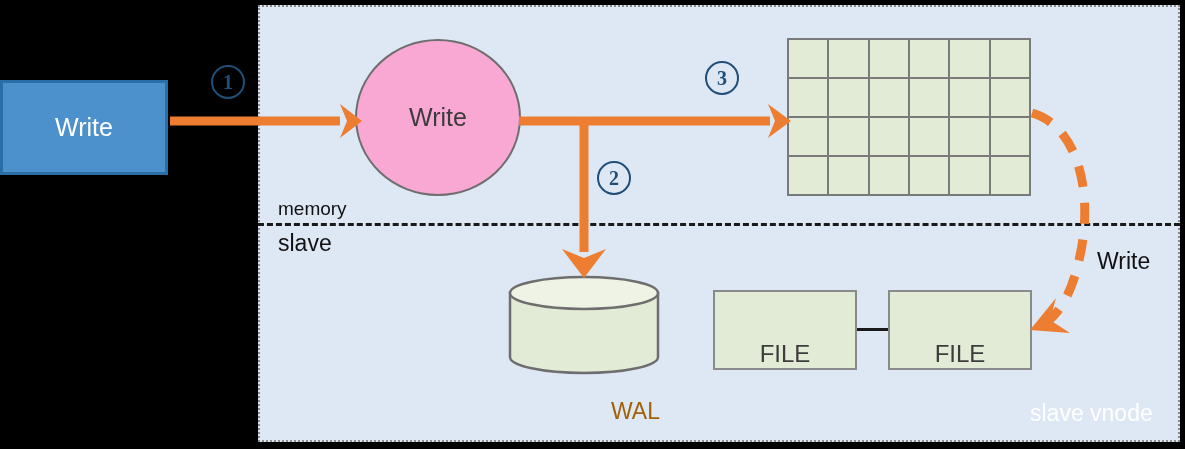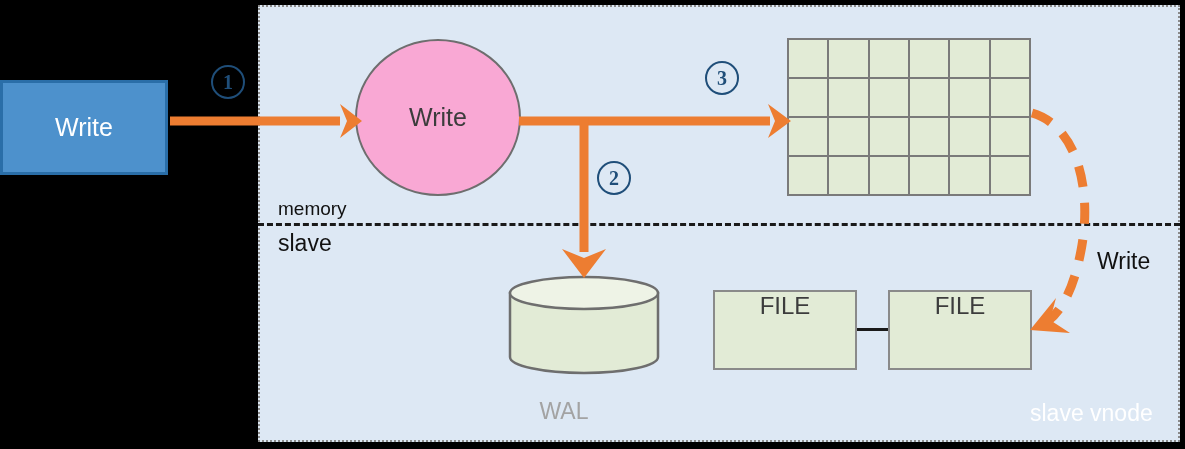--- a/index.html
+++ b/index.html
@@ -87,39 +87,39 @@
   
   #wal-cylinder {
     position: absolute;
     left: 508px;
     top: 275px;
     width: 152px;
     height: 100px;
   }
   #wal-label {
     position: absolute;
-    left: 488px;
+    left: 508px;
     top: 398px;
     width: 152px;
-    text-align: center;
-    font-size: 23px;
-    color: #a3a3a3;
+    text-align: right;
+    font-size: 23px;
+    color: #a16207;
   }
 
   
   .file-box {
     position: absolute;
     top: 290px;
     width: 144px;
     height: 80px;
     background: #e2ebd6;
     border: 2px solid #8a8a8a;
     box-sizing: border-box;
     display: flex;
-    align-items: flex-start;
+    align-items: flex-end;
     justify-content: center;
     font-size: 24px;
     color: #3c3c3c;
   }
   #file-box-1 { left: 713px; }
   #file-box-2 { left: 888px; }
   #file-connector {
     position: absolute;
     left: 857px;
     top: 328px;

